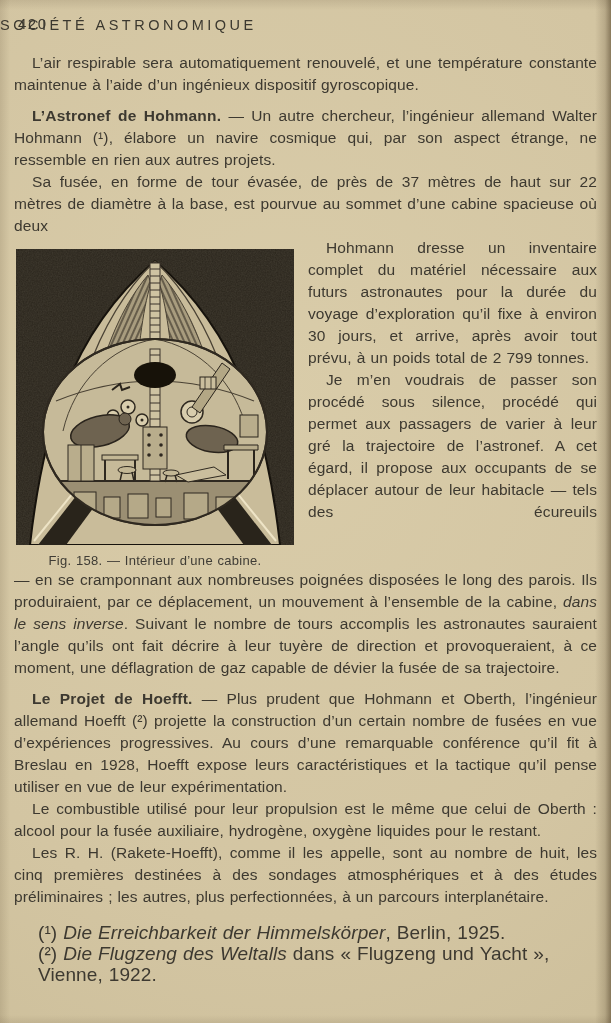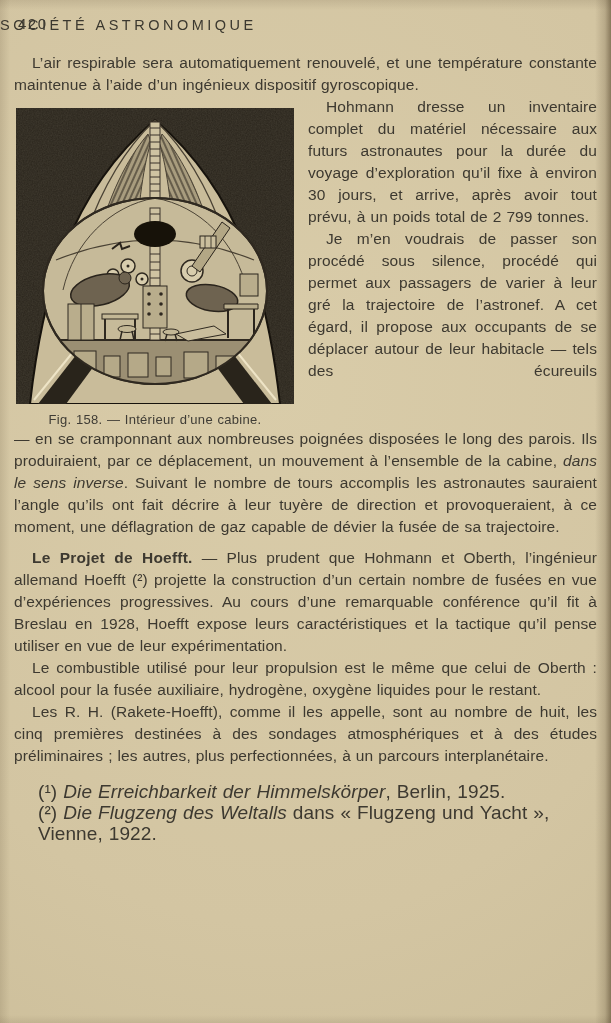--- a/index.html
+++ b/index.html
@@ -55,21 +55,23 @@
   <header class="page-header">
     <span class="pagenum">420</span>
     <span class="running-title">SOCIÉTÉ ASTRONOMIQUE</span>
   </header>
 
   <main class="body-text">
 
 
     <p class="indent"><span>L’air respirable sera automatiquement renouvelé, et une température constante maintenue à l’aide d’un ingénieux dispositif gyroscopique.</span></p>
 
+    <p class="indent section"><b class="head">L’Astronef de Hohmann.</b><span> — Un autre chercheur, l’ingénieur allemand Walter Hohmann (¹), élabore un navire cosmique qui, par son aspect étrange, ne ressemble en rien aux autres projets.</span></p>
 
+    <p class="indent cut"><span>Sa fusée, en forme de tour évasée, de près de 37 mètres de haut sur 22 mètres de diamètre à la base, est pourvue au sommet d’une cabine spacieuse où deux</span></p>
 
     <div class="media-row">
 
       <figure class="plate">
         <svg viewBox="0 0 278 296" width="278" height="296" xmlns="http://www.w3.org/2000/svg">
           <defs>
             <pattern id="hatchL" width="5" height="5" patternUnits="userSpaceOnUse" patternTransform="rotate(24)">
               <rect width="5" height="5" fill="#a89c7e"></rect>
               <line x1="1" y1="0" x2="1" y2="5" stroke="#4a4234" stroke-width="1.4"></line>
             </pattern>

